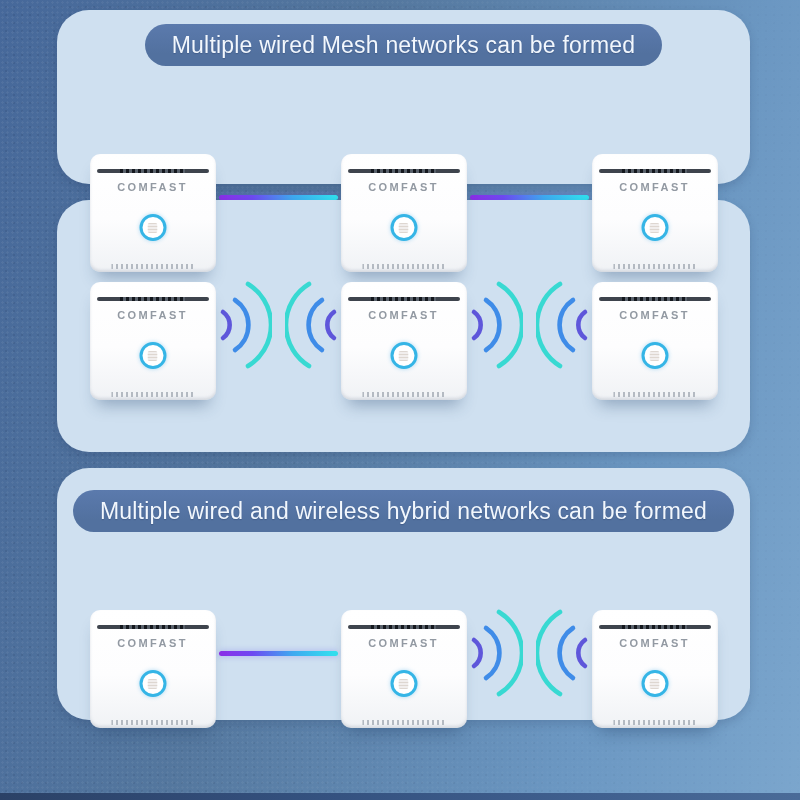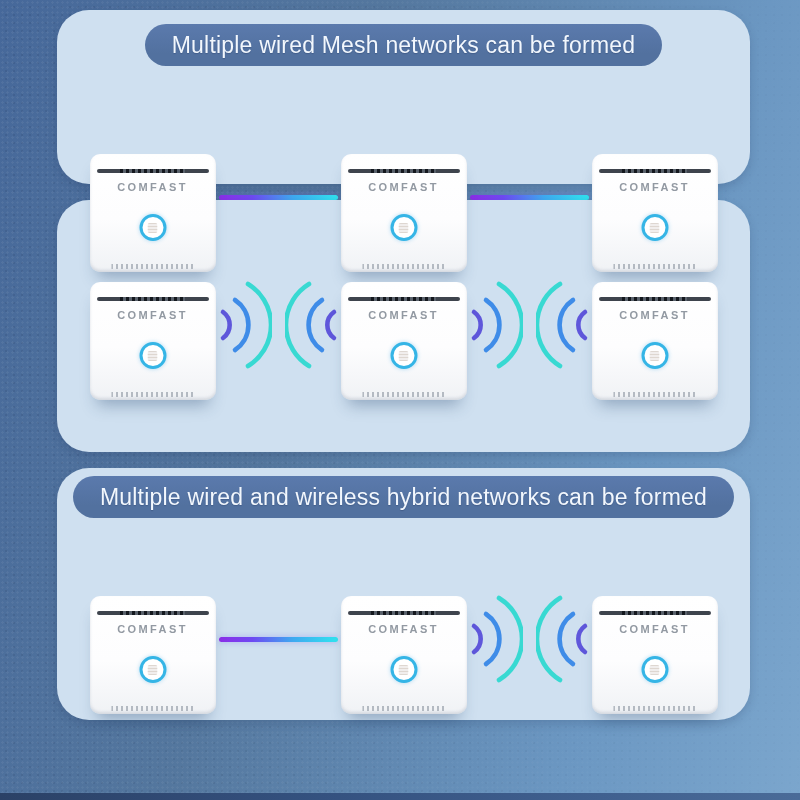--- a/index.html
+++ b/index.html
@@ -36,21 +36,21 @@
     background:var(--panel-bg,#cfe0f0);
     border-radius:32px;
     display:flex;flex-direction:column;align-items:center;
     box-shadow:0 4px 10px rgba(25,45,85,.18);
   }
   .panel.p1{height:174px;}
   .panel.p2{height:252px;}
   .panel.p3{height:252px;}
   .panel.p1 .banner{margin-top:14px;}
   .panel.p2 .banner{margin-top:20px;}
-  .panel.p3 .banner{margin-top:8px;}
+  .panel.p3 .banner{margin-top:22px;}
   .panel.p1 .row{margin-top:56px;}
   .panel.p2 .row{margin-top:50px;}
   .panel.p3 .row{margin-top:46px;}
 
   .banner{
     height:42px;line-height:42px;
     padding:0 27px;border-radius:22px;
     background:linear-gradient(180deg,#5b7aad,var(--banner-bg,#52719f) 70%);
     color:var(--banner-text,#f2f7fd);
     font-size:23px;font-weight:500;letter-spacing:.2px;

